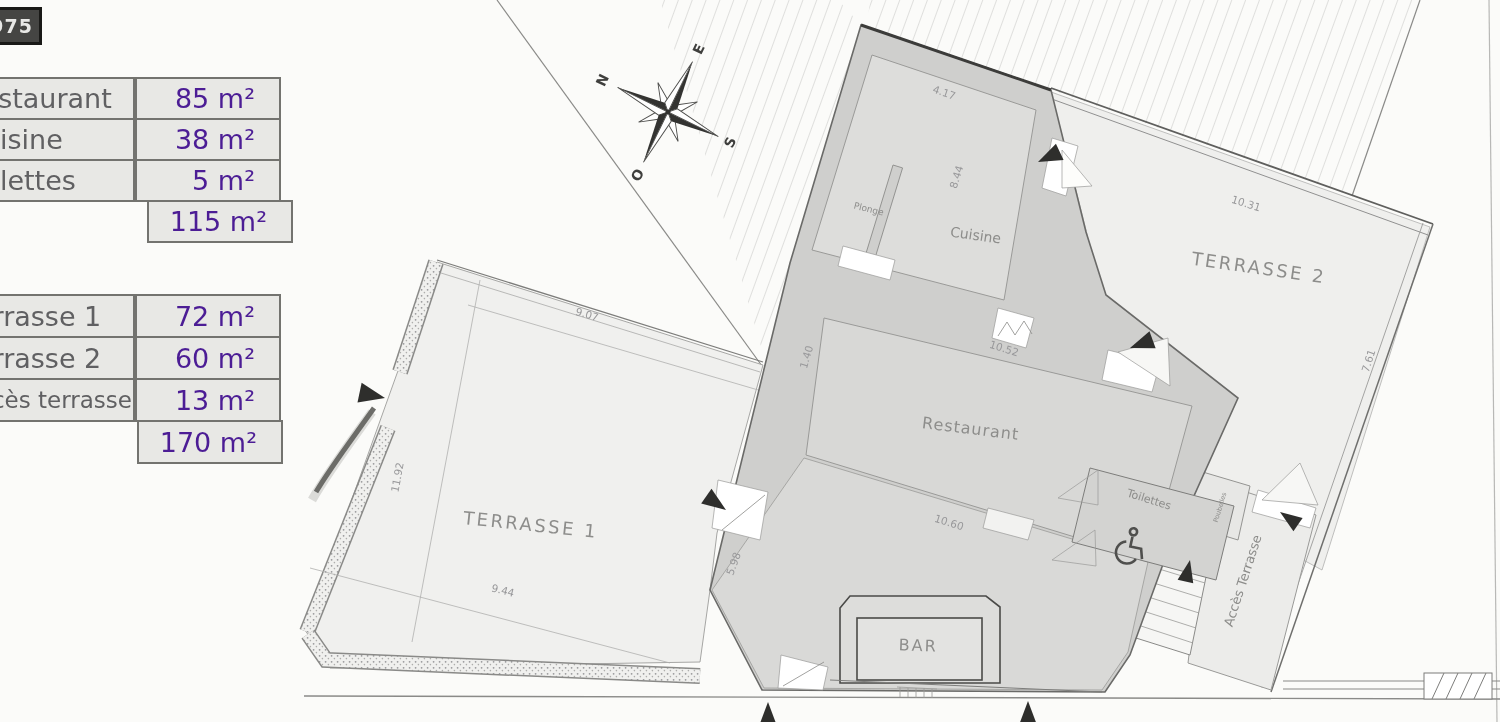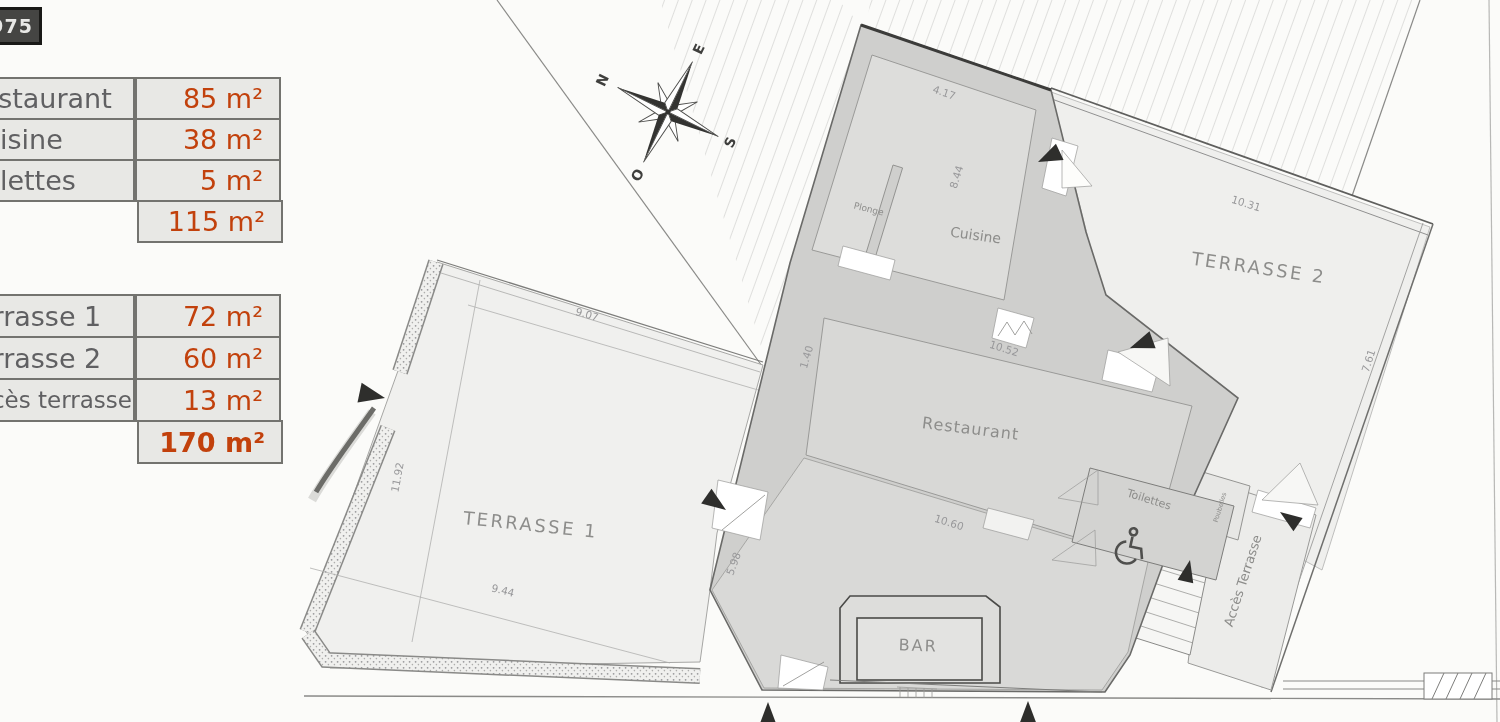--- a/index.html
+++ b/index.html
@@ -19,21 +19,21 @@
   .area-table{position:absolute;left:-170px;}
   .tr{display:flex;margin-top:-2px;}
   .tr:first-child{margin-top:0;}
   .cell{
     box-sizing:border-box;border:2px solid #73736f;background:#e8e8e5;
     color:#63636
 
 1;font-size:27px;display:flex;align-items:center;
   }
   .cell.lbl{width:305px;padding-left:132px;color:#606062;}
-  .cell.val{width:146px;justify-content:flex-end;padding-right:16px;color:#c2410c;}
+  .cell.val{width:146px;justify-content:flex-end;padding-right:24px;color:#4c1d95;}
   .cell.small{font-size:23px;}
   .spacer{width:305px;}
   .h43 .cell{height:43px;}
   .h44 .cell{height:44px;}
   svg text{font-family:"DejaVu Sans","Liberation Sans",sans-serif;}
   .dim{fill:#98989a;font-size:10.5px;}
   .room-lbl{fill:#8d8d8b;}
   .room-big{font-size:18px;letter-spacing:2.5px;}
   .room-mid{font-size:16px;letter-spacing:1px;}
 </style>
@@ -221,34 +221,34 @@
   <div class="tr h43">
     <div class="cell lbl">Cuisine</div>
     <div class="cell val">38 m²</div>
   </div>
   <div class="tr h43">
     <div class="cell lbl">Toilettes</div>
     <div class="cell val">5 m²</div>
   </div>
   <div class="tr h43">
     <div class="spacer"></div>
-    <div class="cell val" style="margin-left:2px;">115 m²</div>
+    <div class="cell val" style="margin-left:12px;">115 m²</div>
   </div>
 </div>
 
 <div class="area-table" style="top:294px;">
   <div class="tr h44">
     <div class="cell lbl">Terrasse 1</div>
     <div class="cell val">72 m²</div>
   </div>
   <div class="tr h44">
     <div class="cell lbl">Terrasse 2</div>
     <div class="cell val">60 m²</div>
   </div>
   <div class="tr h44">
     <div class="cell lbl small">Accès terrasse</div>
     <div class="cell val">13 m²</div>
   </div>
   <div class="tr h44">
     <div class="spacer"></div>
-    <div class="cell val" style="margin-left:2px;font-weight:bold;">170 m²</div>
+    <div class="cell val" style="margin-left:2px;">170 m²</div>
   </div>
 </div>
 
 </body></html>

